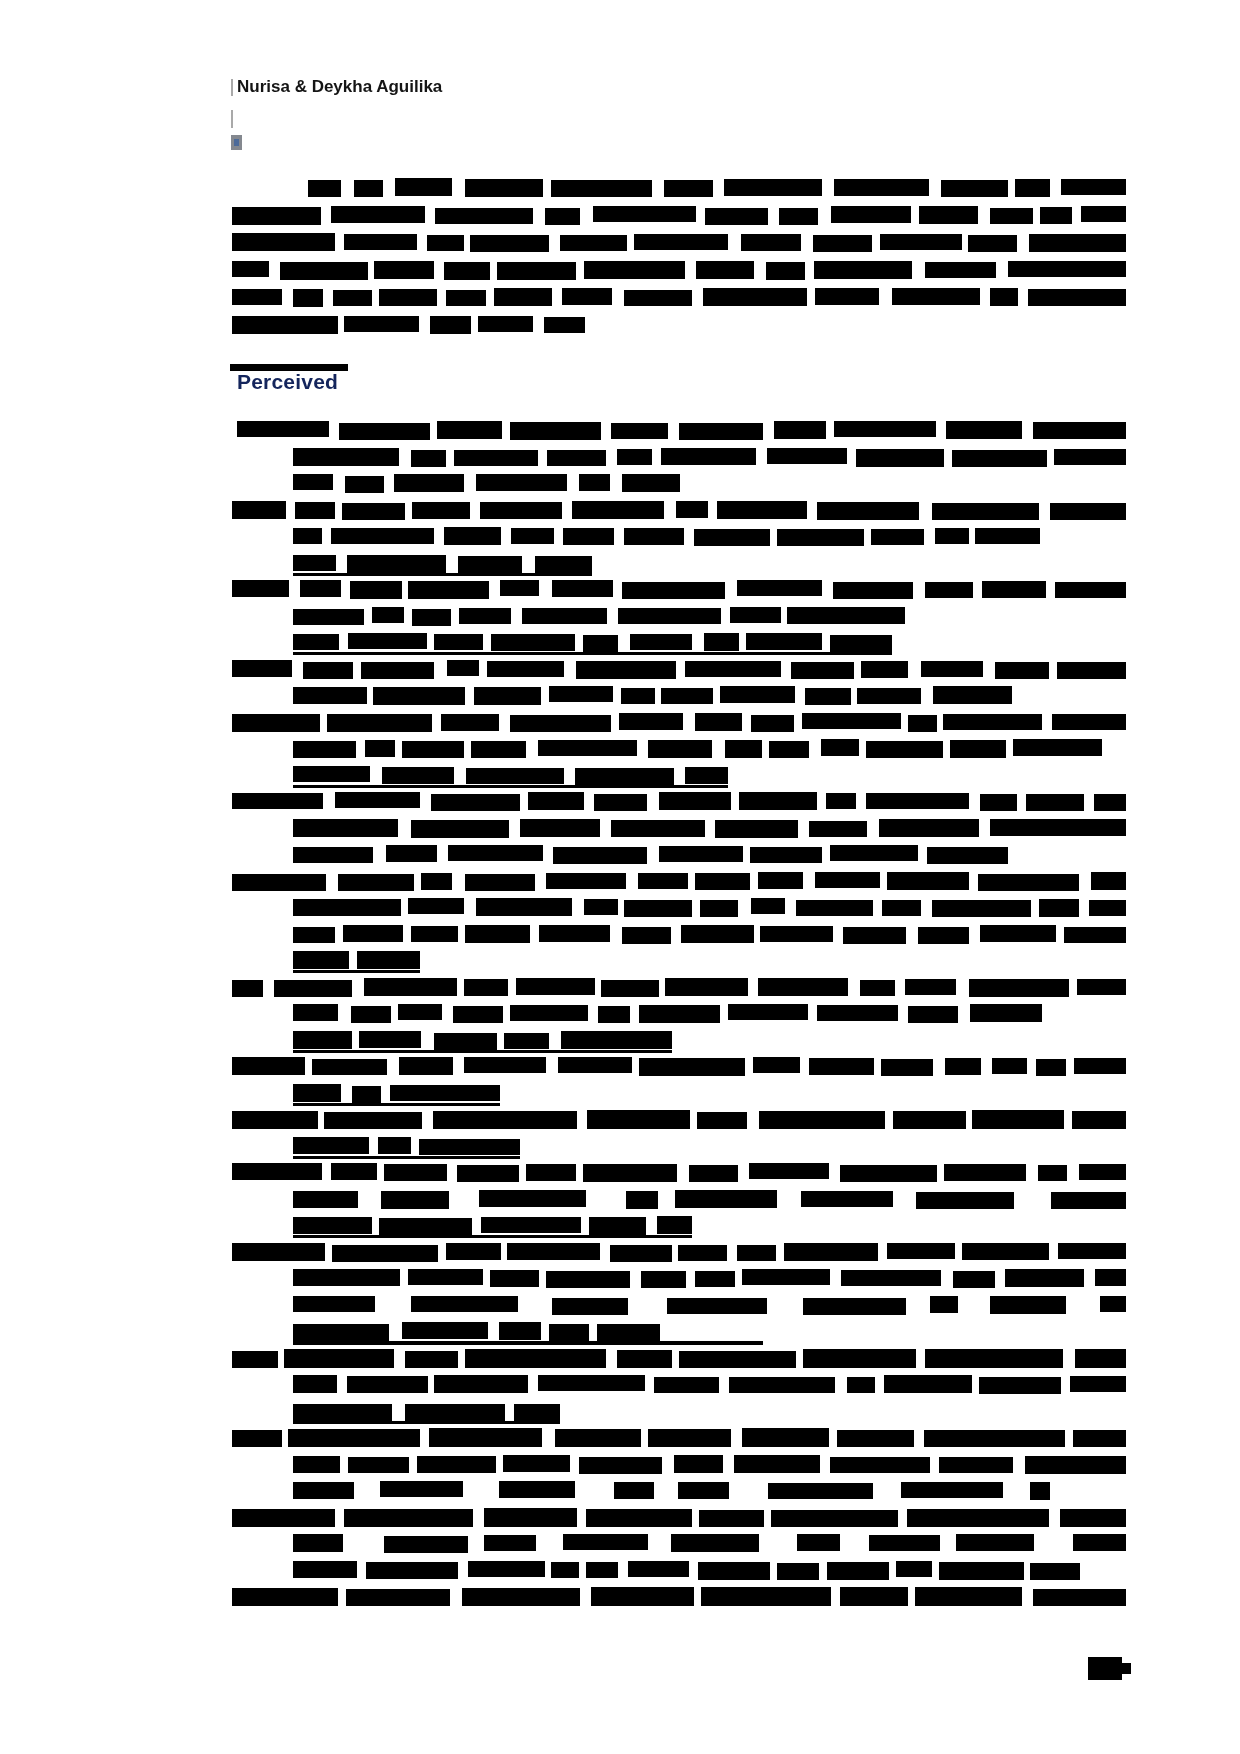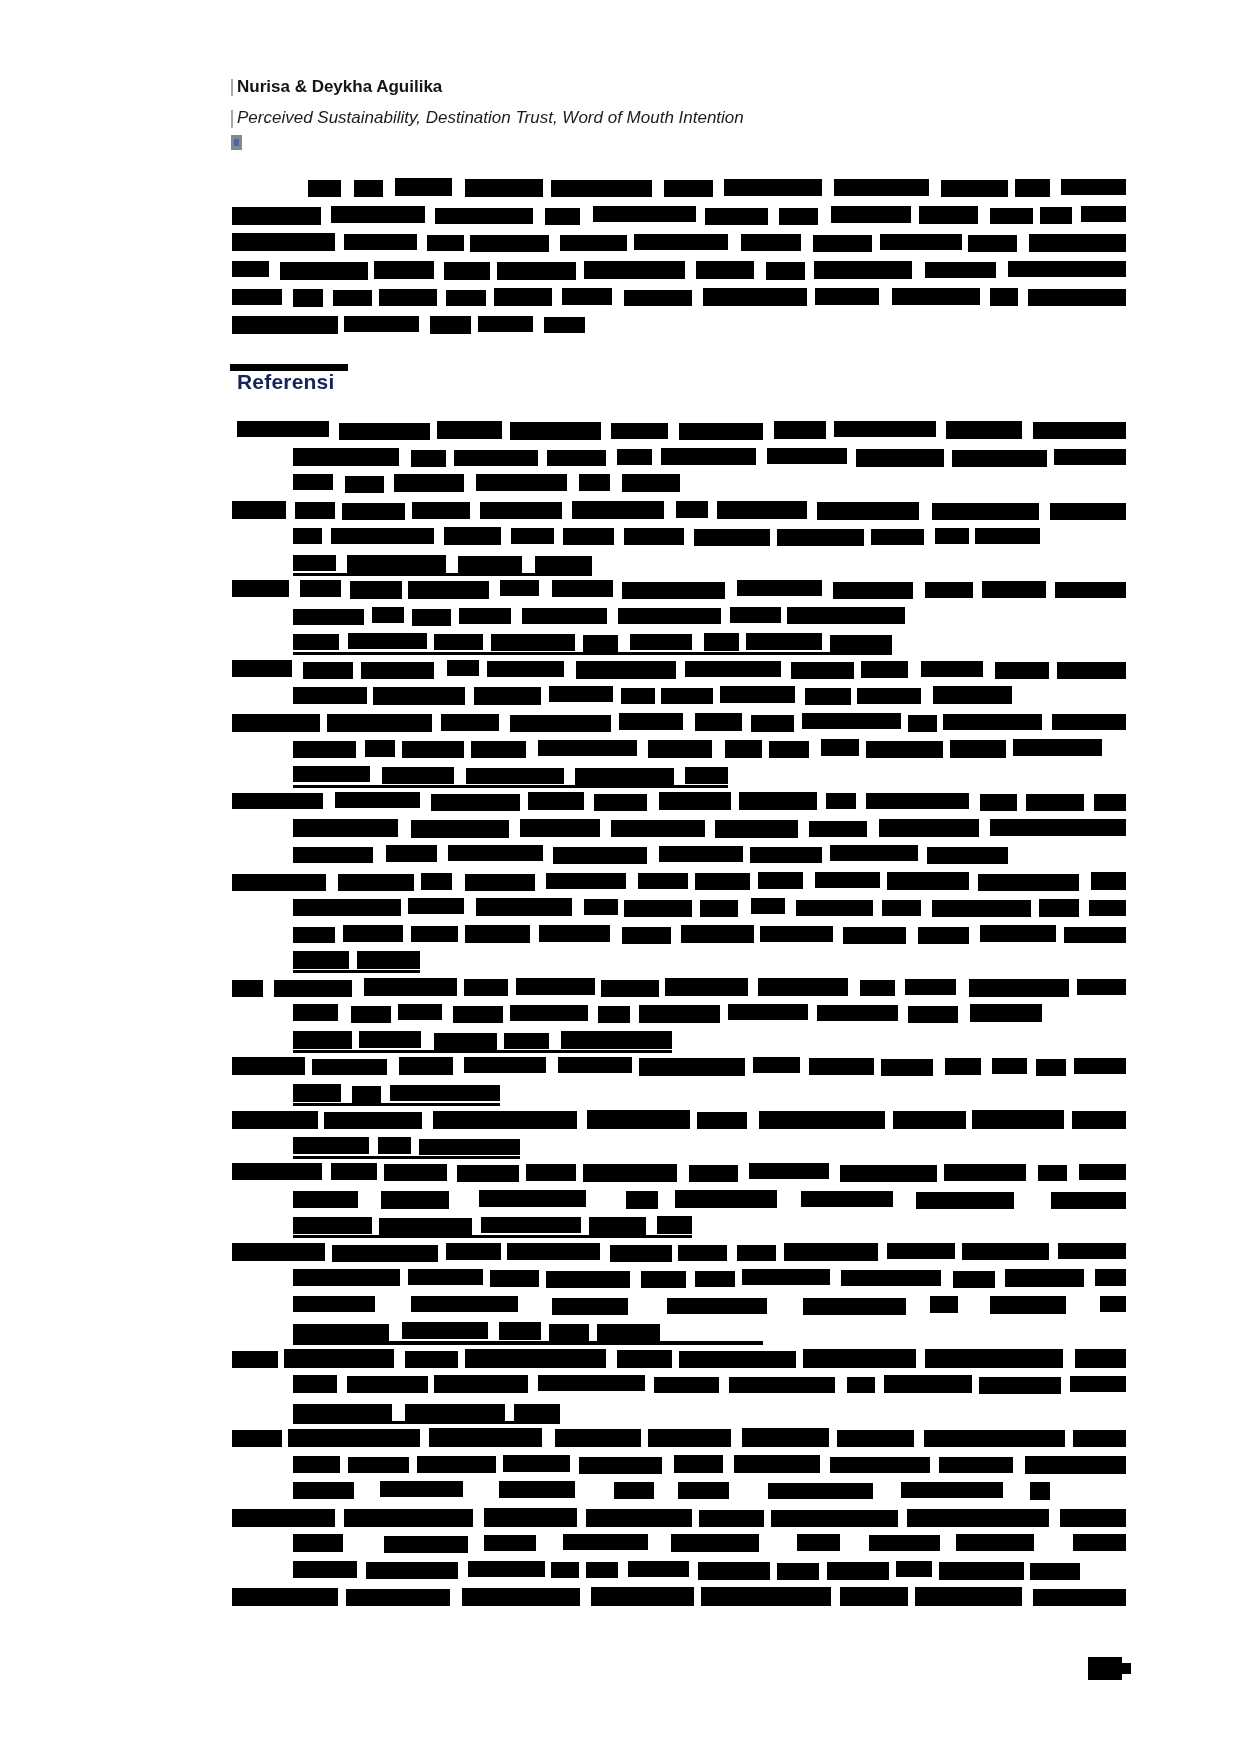--- a/index.html
+++ b/index.html
@@ -28,28 +28,27 @@
 </style>
 </head>
 <body>
 
 <div class="page">
 
   <div class="abs change-bar" style="left:231px;top:79px;height:17px;"></div>
   <div class="abs hdr-line1" style="left:237px;top:77px;text-align:right;">Nurisa &amp; Deykha Aguilika</div>
 
   <div class="abs change-bar" style="left:231px;top:110px;height:18px;"></div>
-  <div class="abs hdr-line2" style="left:237px;top:108px;">Perceived Sustainability, Destination Trust, Word of Mouth Intention</div>
 
   <div class="abs hdr-marker" style="left:231px;top:135px;width:11px;height:15px;">
     <span class="hdr-marker-inner"></span>
   </div>
 
   <div class="abs heading-overbar" style="left:230px;top:364px;width:118px;height:7px;"></div>
-  <div class="abs section-heading" style="left: 237px; top: 369px; color: rgb(20, 37, 92);">Referensi</div>
+  <div class="abs section-heading" style="left: 237px; top: 369px; color: rgb(20, 37, 92);">Perceived</div>
 
   <div class="abs" id="para-block" style="left:0;top:0;">
       <div class="red-line" style="position: absolute; left: 308px; top: 177px; width: 818px; height: 20px;"><span class="red-word" style="width: 33px; height: 18px; margin-left: 0px; margin-top: 3px; background: rgb(0, 0, 0);"></span><span class="red-word" style="width: 29px; height: 17px; margin-left: 13px; margin-top: 3px; background: rgb(0, 0, 0);"></span><span class="red-word" style="width: 57px; height: 18px; margin-left: 12px; margin-top: 1px; background: rgb(0, 0, 0);"></span><span class="red-word" style="width: 78px; height: 18px; margin-left: 13px; margin-top: 2px; background: rgb(0, 0, 0);"></span><span class="red-word" style="width: 101px; height: 17px; margin-left: 8px; margin-top: 3px; background: rgb(0, 0, 0);"></span><span class="red-word" style="width: 49px; height: 17px; margin-left: 12px; margin-top: 3px; background: rgb(0, 0, 0);"></span><span class="red-word" style="width: 98px; height: 17px; margin-left: 11px; margin-top: 2px; background: rgb(0, 0, 0);"></span><span class="red-word" style="width: 95px; height: 17px; margin-left: 12px; margin-top: 2px; background: rgb(0, 0, 0);"></span><span class="red-word" style="width: 67px; height: 18px; margin-left: 12px; margin-top: 3px; background: rgb(0, 0, 0);"></span><span class="red-word" style="width: 35px; height: 18px; margin-left: 7px; margin-top: 2px; background: rgb(0, 0, 0);"></span><span class="red-word" style="width: 65px; height: 16px; margin-left: 11px; margin-top: 2px; background: rgb(0, 0, 0);"></span></div>
       <div class="red-line" style="position: absolute; left: 232px; top: 205px; width: 894px; height: 20px;"><span class="red-word" style="width: 89px; height: 18px; margin-left: 0px; margin-top: 2px; background: rgb(0, 0, 0);"></span><span class="red-word" style="width: 94px; height: 17px; margin-left: 10px; margin-top: 1px; background: rgb(0, 0, 0);"></span><span class="red-word" style="width: 98px; height: 16px; margin-left: 10px; margin-top: 3px; background: rgb(0, 0, 0);"></span><span class="red-word" style="width: 35px; height: 18px; margin-left: 12px; margin-top: 3px; background: rgb(0, 0, 0);"></span><span class="red-word" style="width: 103px; height: 16px; margin-left: 13px; margin-top: 1px; background: rgb(0, 0, 0);"></span><span class="red-word" style="width: 63px; height: 18px; margin-left: 9px; margin-top: 3px; background: rgb(0, 0, 0);"></span><span class="red-word" style="width: 39px; height: 17px; margin-left: 11px; margin-top: 3px; background: rgb(0, 0, 0);"></span><span class="red-word" style="width: 80px; height: 17px; margin-left: 13px; margin-top: 1px; background: rgb(0, 0, 0);"></span><span class="red-word" style="width: 59px; height: 18px; margin-left: 8px; margin-top: 1px; background: rgb(0, 0, 0);"></span><span class="red-word" style="width: 43px; height: 16px; margin-left: 12px; margin-top: 3px; background: rgb(0, 0, 0);"></span><span class="red-word" style="width: 32px; height: 17px; margin-left: 7px; margin-top: 2px; background: rgb(0, 0, 0);"></span><span class="red-word" style="width: 45px; height: 16px; margin-left: 9px; margin-top: 1px; background: rgb(0, 0, 0);"></span></div>
       <div class="red-line" style="position: absolute; left: 232px; top: 232px; width: 894px; height: 20px;"><span class="red-word" style="width: 103px; height: 18px; margin-left: 0px; margin-top: 1px; background: rgb(0, 0, 0);"></span><span class="red-word" style="width: 73px; height: 16px; margin-left: 9px; margin-top: 2px; background: rgb(0, 0, 0);"></span><span class="red-word" style="width: 37px; height: 16px; margin-left: 10px; margin-top: 3px; background: rgb(0, 0, 0);"></span><span class="red-word" style="width: 79px; height: 17px; margin-left: 6px; margin-top: 3px; background: rgb(0, 0, 0);"></span><span class="red-word" style="width: 67px; height: 16px; margin-left: 11px; margin-top: 3px; background: rgb(0, 0, 0);"></span><span class="red-word" style="width: 94px; height: 16px; margin-left: 7px; margin-top: 2px; background: rgb(0, 0, 0);"></span><span class="red-word" style="width: 60px; height: 17px; margin-left: 13px; margin-top: 2px; background: rgb(0, 0, 0);"></span><span class="red-word" style="width: 59px; height: 18px; margin-left: 12px; margin-top: 3px; background: rgb(0, 0, 0);"></span><span class="red-word" style="width: 82px; height: 16px; margin-left: 8px; margin-top: 2px; background: rgb(0, 0, 0);"></span><span class="red-word" style="width: 49px; height: 17px; margin-left: 6px; margin-top: 3px; background: rgb(0, 0, 0);"></span><span class="red-word" style="width: 97px; height: 18px; margin-left: 12px; margin-top: 2px; background: rgb(0, 0, 0);"></span></div>
       <div class="red-line" style="position: absolute; left: 232px; top: 260px; width: 894px; height: 20px;"><span class="red-word" style="width: 37px; height: 16px; margin-left: 0px; margin-top: 1px; background: rgb(0, 0, 0);"></span><span class="red-word" style="width: 88px; height: 18px; margin-left: 11px; margin-top: 2px; background: rgb(0, 0, 0);"></span><span class="red-word" style="width: 60px; height: 18px; margin-left: 6px; margin-top: 1px; background: rgb(0, 0, 0);"></span><span class="red-word" style="width: 46px; height: 18px; margin-left: 10px; margin-top: 2px; background: rgb(0, 0, 0);"></span><span class="red-word" style="width: 79px; height: 18px; margin-left: 7px; margin-top: 2px; background: rgb(0, 0, 0);"></span><span class="red-word" style="width: 101px; height: 18px; margin-left: 8px; margin-top: 1px; background: rgb(0, 0, 0);"></span><span class="red-word" style="width: 58px; height: 18px; margin-left: 11px; margin-top: 1px; background: rgb(0, 0, 0);"></span><span class="red-word" style="width: 39px; height: 18px; margin-left: 12px; margin-top: 2px; background: rgb(0, 0, 0);"></span><span class="red-word" style="width: 98px; height: 18px; margin-left: 9px; margin-top: 1px; background: rgb(0, 0, 0);"></span><span class="red-word" style="width: 71px; height: 16px; margin-left: 13px; margin-top: 2px; background: rgb(0, 0, 0);"></span><span class="red-word" style="width: 118px; height: 16px; margin-left: 12px; margin-top: 1px; background: rgb(0, 0, 0);"></span></div>
       <div class="red-line" style="position: absolute; left: 232px; top: 287px; width: 894px; height: 20px;"><span class="red-word" style="width: 50px; height: 16px; margin-left: 0px; margin-top: 2px; background: rgb(0, 0, 0);"></span><span class="red-word" style="width: 30px; height: 18px; margin-left: 11px; margin-top: 2px; background: rgb(0, 0, 0);"></span><span class="red-word" style="width: 39px; height: 16px; margin-left: 10px; margin-top: 3px; background: rgb(0, 0, 0);"></span><span class="red-word" style="width: 58px; height: 17px; margin-left: 7px; margin-top: 2px; background: rgb(0, 0, 0);"></span><span class="red-word" style="width: 40px; height: 16px; margin-left: 9px; margin-top: 3px; background: rgb(0, 0, 0);"></span><span class="red-word" style="width: 58px; height: 18px; margin-left: 8px; margin-top: 1px; background: rgb(0, 0, 0);"></span><span class="red-word" style="width: 50px; height: 17px; margin-left: 10px; margin-top: 1px; background: rgb(0, 0, 0);"></span><span class="red-word" style="width: 68px; height: 16px; margin-left: 12px; margin-top: 3px; background: rgb(0, 0, 0);"></span><span class="red-word" style="width: 104px; height: 18px; margin-left: 11px; margin-top: 1px; background: rgb(0, 0, 0);"></span><span class="red-word" style="width: 64px; height: 17px; margin-left: 8px; margin-top: 1px; background: rgb(0, 0, 0);"></span><span class="red-word" style="width: 88px; height: 17px; margin-left: 13px; margin-top: 1px; background: rgb(0, 0, 0);"></span><span class="red-word" style="width: 28px; height: 18px; margin-left: 10px; margin-top: 1px; background: rgb(0, 0, 0);"></span><span class="red-word" style="width: 98px; height: 17px; margin-left: 10px; margin-top: 2px; background: rgb(0, 0, 0);"></span></div>
       <div class="red-line" style="position: absolute; left: 232px; top: 315px; width: 353px; height: 20px;"><span class="red-word" style="width: 106px; height: 18px; margin-left: 0px; margin-top: 1px; background: rgb(0, 0, 0);"></span><span class="red-word" style="width: 75px; height: 16px; margin-left: 6px; margin-top: 1px; background: rgb(0, 0, 0);"></span><span class="red-word" style="width: 41px; height: 18px; margin-left: 11px; margin-top: 1px; background: rgb(0, 0, 0);"></span><span class="red-word" style="width: 55px; height: 16px; margin-left: 7px; margin-top: 1px; background: rgb(0, 0, 0);"></span><span class="red-word" style="width: 41px; height: 16px; margin-left: 11px; margin-top: 2px; background: rgb(0, 0, 0);"></span></div>
     </div>
   <div class="abs" id="ref-block" style="left:0;top:0;">

